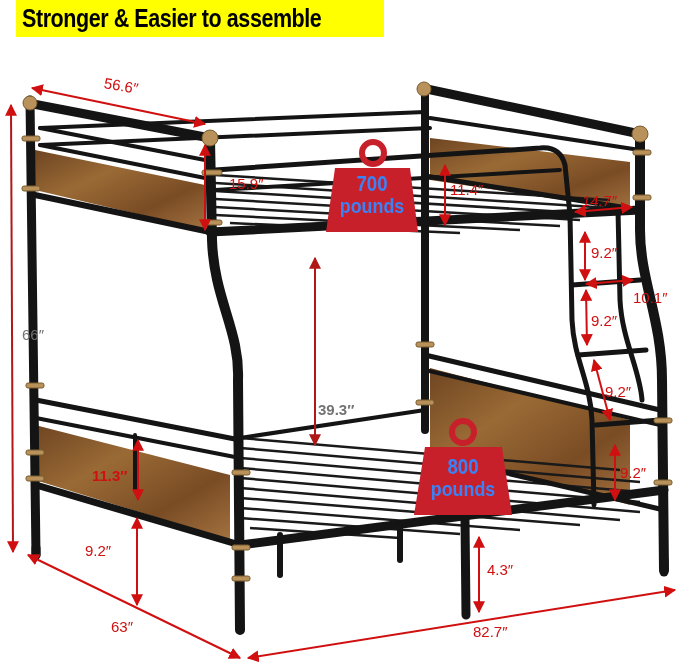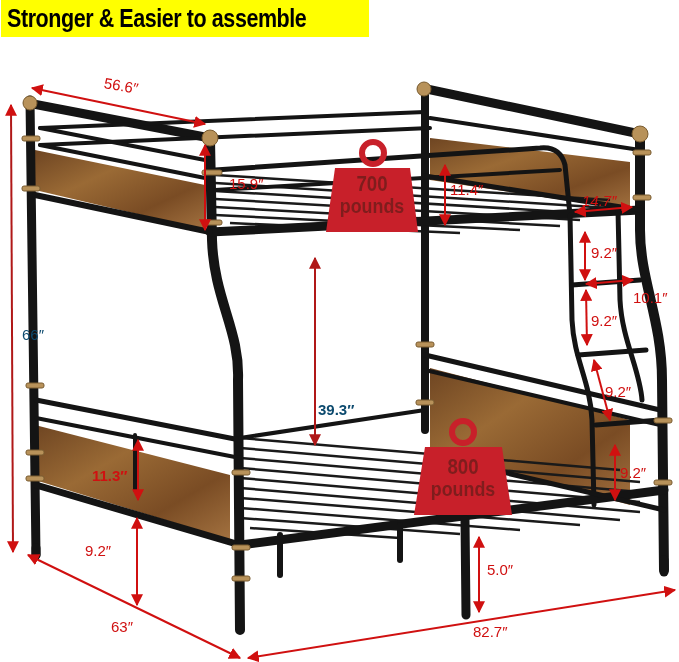--- a/index.html
+++ b/index.html
@@ -1,32 +1,32 @@
 <!DOCTYPE html>
 <html><head>
 <meta charset="utf-8">
 <style>
   html, body { margin: 0; padding: 0; background: #ffffff; }
   body { width: 679px; height: 662px; position: relative; overflow: hidden; font-family: "Liberation Sans", sans-serif; }
   .banner {
-    position: absolute; left: 1px; top: 0; width: 368px; height: 37px;
+    position: absolute; left: 16px; top: 0; width: 368px; height: 37px;
     background: #ffff00; display: flex; align-items: center; padding-left: 6px; box-sizing: border-box;
   }
   .banner span {
     font-family: "Liberation Sans", sans-serif; font-weight: bold; font-size: 25px; color: #000;
     transform: scaleX(0.86); transform-origin: left center; white-space: nowrap; letter-spacing: -0.5px;
   }
   svg.scene { position: absolute; left: 0; top: 0; width: 679px; height: 662px; }
   .dim {
     position: absolute; color: #d01010; font-family: "Liberation Sans", sans-serif;
     font-size: 15px; white-space: nowrap; line-height: 1;
   }
-  .dim.dark { color: #0c4a6e; }
+  .dim.dark { color: #737373; }
   .weight {
-    position: absolute; color: #7f1d1d; font-weight: bold; font-family: "Liberation Sans", sans-serif;
+    position: absolute; color: #3b82f6; font-weight: bold; font-family: "Liberation Sans", sans-serif;
     text-align: center; line-height: 1.05;
   }
   .weight .num { display: block; font-size: 22px; transform: scaleX(0.85); }
   .weight .unit { display: block; font-size: 21px; transform: scaleX(0.85); }
 </style>
 </head>
 <body>
 
 <div class="banner">
   <span>Stronger &amp; Easier to assemble</span>
@@ -197,13 +197,13 @@
 <div class="dim" style="left:591px; top:245px;">9.2″</div>
 <div class="dim" style="left:596px; top:290px;margin-left:37px;">10.1″</div>
 <div class="dim" style="left:591px; top:313px;">9.2″</div>
 <div class="dim" style="left:605px; top:384px;">9.2″</div>
 <div class="dim" style="left:620px; top:465px;">9.2″</div>
 <div class="dim dark" style="left:318px; top:402px;font-weight:bold;">39.3″</div>
 <div class="dim" style="left:92px; top:468px;font-weight:bold;">11.3″</div>
 <div class="dim" style="left:85px; top:543px;">9.2″</div>
 <div class="dim" style="left:111px; top:619px;">63″</div>
 <div class="dim" style="left:473px; top:624px;text-align:right;">82.7″</div>
-<div class="dim" style="left:487px; top:562px;">5.0″</div>
+<div class="dim" style="left:487px; top:562px;">4.3″</div>
 
 </body></html>

